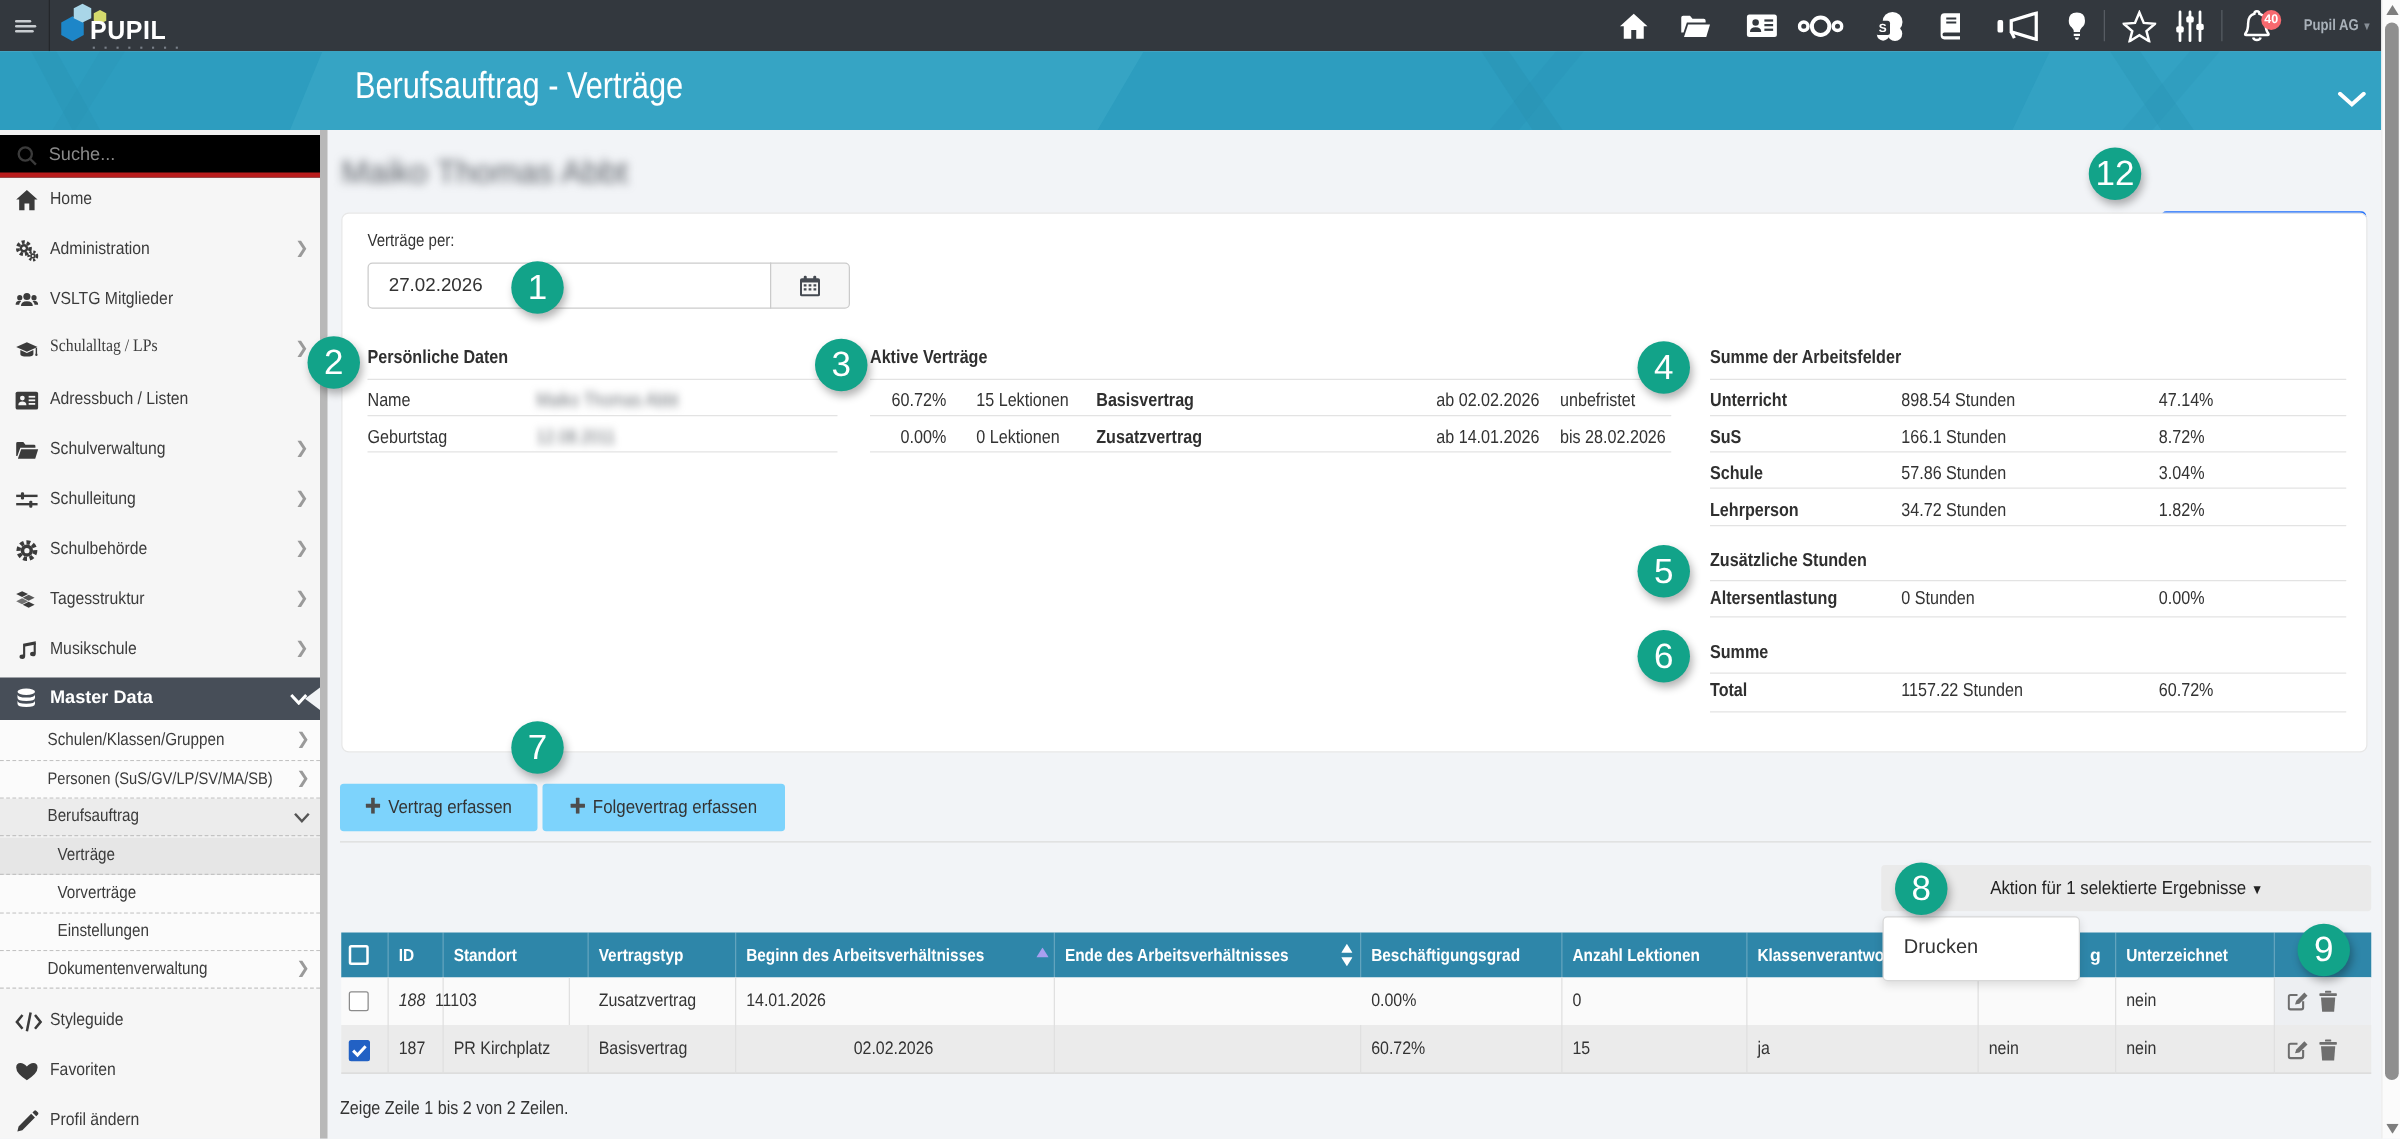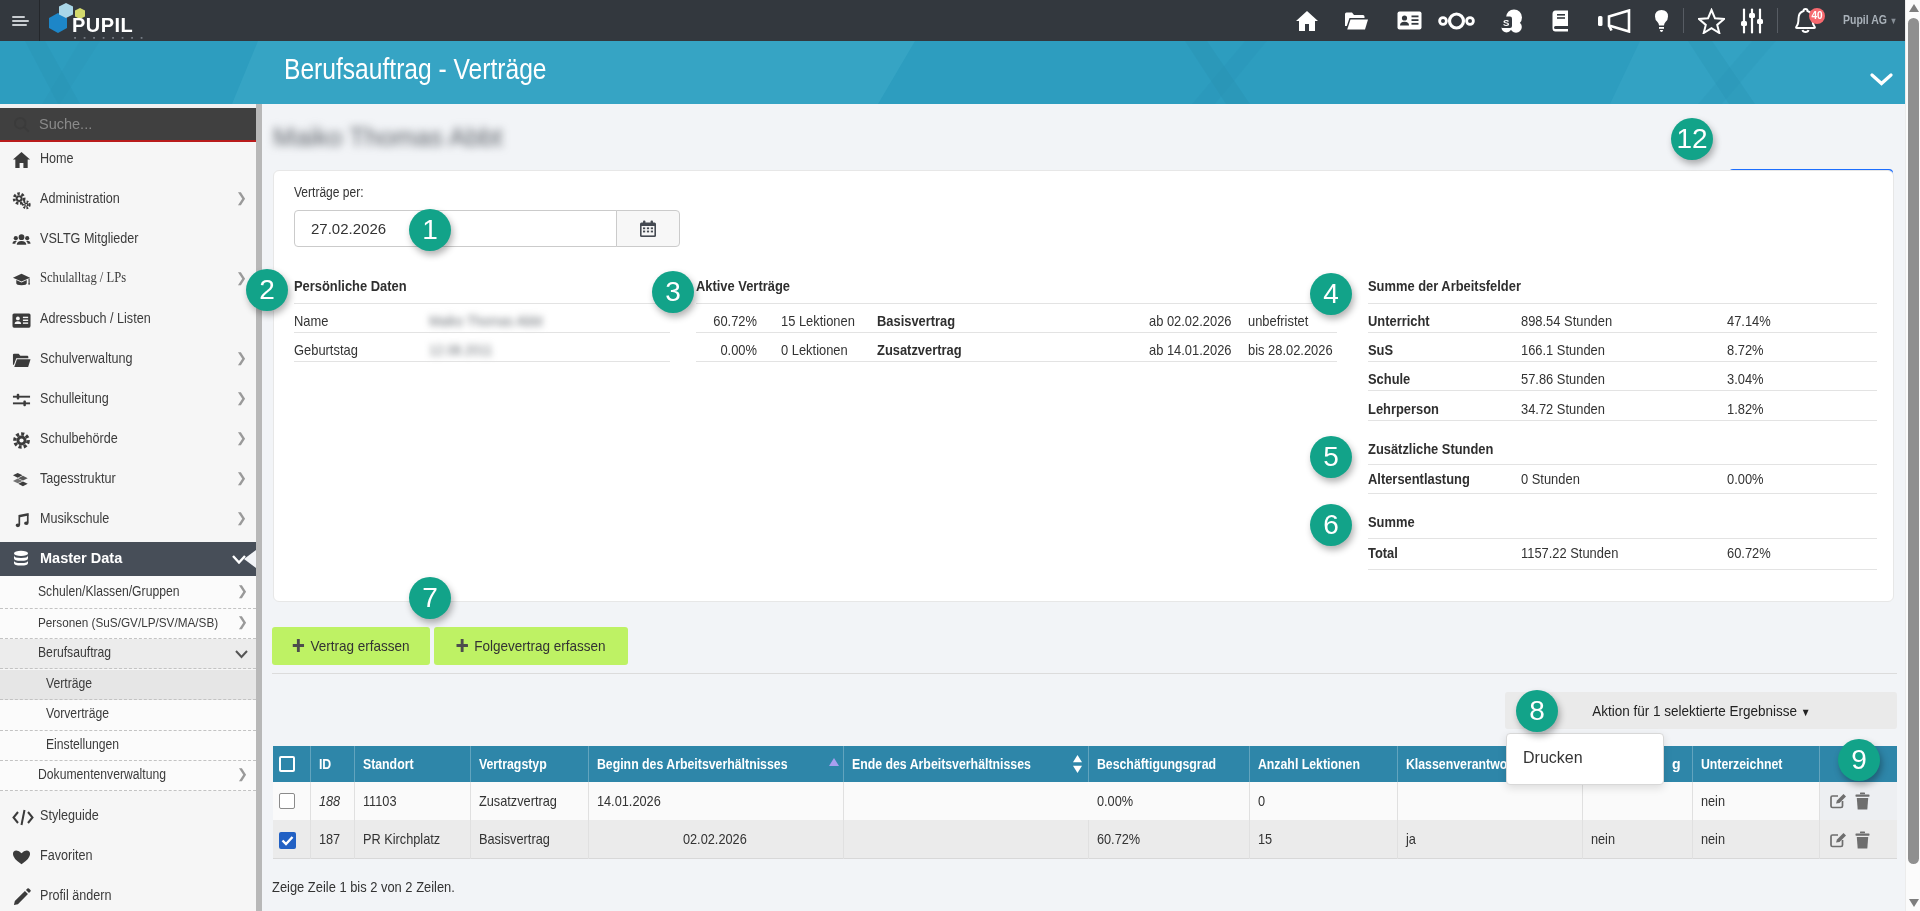--- a/index.html
+++ b/index.html
@@ -16,21 +16,21 @@
 #pupilAG { position:absolute; left:1843px; top:0; height:41px; line-height:41px; color:#a9b1b9; font-size:12.5px; font-weight:700; white-space:nowrap; }
 #badge30 { position:absolute; left:1809px; top:8px; width:16px; height:16px; background:#f7696f; border-radius:50%; color:#fff; font-size:10px; font-weight:700; text-align:center; line-height:16px; }
 
 
 #titlebar { position:absolute; left:0; top:41px; width:1920px; height:63px; background:#2ea0c2; overflow:hidden; }
 #titlebar h1 { position:absolute; left:284px; top:11px; font-size:30px; font-weight:300; color:#fff; transform:scaleX(0.82); transform-origin:left center; white-space:nowrap; }
 
 
 #sidebar { position:absolute; left:0; top:108px; width:256px; height:803px; background:#f6f6f6; }
 #sidescroll { position:absolute; left:256px; top:104px; width:6px; height:807px; background:#b8b8b8; }
-#searchrow { position:absolute; left:0; top:0; width:256px; height:34px; border-bottom:2px solid #b91c1c; background:#404040;text-decoration:underline;}
+#searchrow { position:absolute; left:0; top:0; width:256px; height:34px; border-bottom:4px solid #b91c1c; background:#000000;text-decoration:underline;}
 #searchrow span { position:absolute; left:39px; top:8px; color:#8a8a8a; font-size:14.5px; }
 .mitem { position:absolute; left:0; width:256px; height:40px; color:#3b3b3b; font-size:14px; white-space:nowrap; }
 .mitem .lbl { position:absolute; left:40px; top:10px; transform:scaleX(0.9); transform-origin:0 50%; }
 .mitem .ic { position:absolute; left:12px; top:11px; width:19px; height:19px; }
 .mitem .chev { position:absolute; left:236px; top:10px; color:#9a9a9a; font-size:13px; }
 #masterdata { position:absolute; left:0; top:434px; width:256px; height:34px; background:#474e58; color:#fff; font-size:15px; font-weight:700; }
 #masterdata .lbl { position:absolute; left:40px; top:8px; font-size:14.5px; }
 #mdnotch { position:absolute; left:244px; top:550px; width:0; height:0; border-top:9px solid transparent; border-bottom:9px solid transparent; border-right:12px solid #f2f4f7; }
 .smitem { position:absolute; left:0; width:256px; height:30px; font-size:14px; color:#3b3b3b; border-bottom:1px dashed #c3c3c3; background:#fbfbfb; white-space:nowrap; }
 .smitem .lbl { position:absolute; left:38px; top:5px; transform:scaleX(0.87); transform-origin:0 50%; }
@@ -41,21 +41,21 @@
 #card { position:absolute; left:273px; top:170px; width:1621px; height:432px; background:#fff; border:1px solid #e7e7e7; border-radius:6px; }
 #pname { position:absolute; left:273px; top:122px; font-size:26px; color:#5a5f66; filter:blur(4px); }
 #backbtn { position:absolute; left:1729px; top:121px; width:164px; height:38px; background:#1d6efe; border-radius:4px; color:#fff; font-size:15px; text-align:center; line-height:38px;margin-top:48px; }
 
 .h-line { position:absolute; height:1px; background:#e3e3e3; }
 .sechead { position:absolute; font-size:15px; font-weight:700; color:#2f2f2f; transform:scaleX(0.86); transform-origin:0 50%; white-space:nowrap; }
 .cell { position:absolute; font-size:15px; color:#333; transform:scaleX(0.86); transform-origin:0 50%; white-space:nowrap; }
 .cellb { position:absolute; font-size:15px; color:#2f2f2f; font-weight:700; transform:scaleX(0.86); transform-origin:0 50%; white-space:nowrap; }
 
 
-.graybtn { position:absolute; top:627px; height:38px; background:#bef264; border-radius:3px; font-size:15px; color:#333; text-align:center; line-height:38px; }
+.graybtn { position:absolute; top:627px; height:38px; background:#7dd3fc; border-radius:3px; font-size:15px; color:#333; text-align:center; line-height:38px; }
 #divider { position:absolute; left:272px; top:673px; width:1625px; height:1px; background:#dcdcdc; }
 
 
 #actionbtn { position:absolute; left:1505px; top:692px; width:392px; height:37px; background:#eaeaea; border-radius:3px; font-size:15px; color:#222; text-align:center; line-height:37px; }
 #dropdown { position:absolute; left:1506px; top:733px; width:158px; height:52px; background:#fff; border:1px solid #d8d8d8; border-radius:4px; box-shadow:0 3px 8px rgba(0,0,0,0.12); z-index:30; }
 #dropdown span { position:absolute; left:16px; top:15px; font-size:16px; color:#333; }
 
 #dtable { position:absolute; left:273px; top:746px; width:1624px; height:113px; }
 #thead { position:absolute; left:0; top:0; width:1624px; height:36px; background:#2e86a9; }
 .th { position:absolute; top:0; height:36px; color:#fff; font-size:14px; font-weight:700; line-height:36px; border-right:1px solid rgba(255,255,255,0.25); white-space:nowrap; }
@@ -495,21 +495,21 @@
       </svg>
     <svg class="abs" style="left:800px; top:9px;" width="9" height="18" viewBox="0 0 10 20">
         <polygon points="5,0 10,8 0,8" fill="#fff"></polygon>
         <polygon points="5,20 10,12 0,12" fill="#fff"></polygon>
       </svg>
     <div class="abs" style="left:6px; top:10px; width:16px; height:16px; border:2px solid #fff; border-radius:2px;"></div>
   </div>
   <div class="trow" style="top:36px; height:38px; background:#fafafa;">
     <div class="td" style="left:0; width:38px;"></div>
     <div class="td" style="left:38px; width:44px;font-style:italic;"><span>188</span></div>
-    <div class="td" style="left:82px; width:116px;"><span>11103</span></div>
+    <div class="td" style="left:67px; width:116px;"><span>11103</span></div>
     <div class="td" style="left:198px; width:118px;"><span>Zusatzvertrag</span></div>
     <div class="td" style="left:316px; width:255px;"><span>14.01.2026</span></div>
     <div class="td" style="left:816px; width:161px;"><span>0.00%</span></div>
     <div class="td" style="left:977px; width:148px;"><span>0</span></div>
     <div class="td" style="left:1125px; width:185px;"></div>
     <div class="td" style="left:1310px; width:110px;"></div>
     <div class="td" style="left:1420px; width:127px;"><span>nein</span></div>
     <div class="td" style="left:1547px; width:77px; border-right:none; background:#edeff2;"></div>
     <div class="abs" style="left:6px; top:11px; width:16px; height:16px; background:#fff; border:1.5px solid #8b8b8b; border-radius:2px;"></div>
     <svg class="abs" style="left:1557px; top:11px;" width="17" height="16" viewBox="0 0 17 16">

